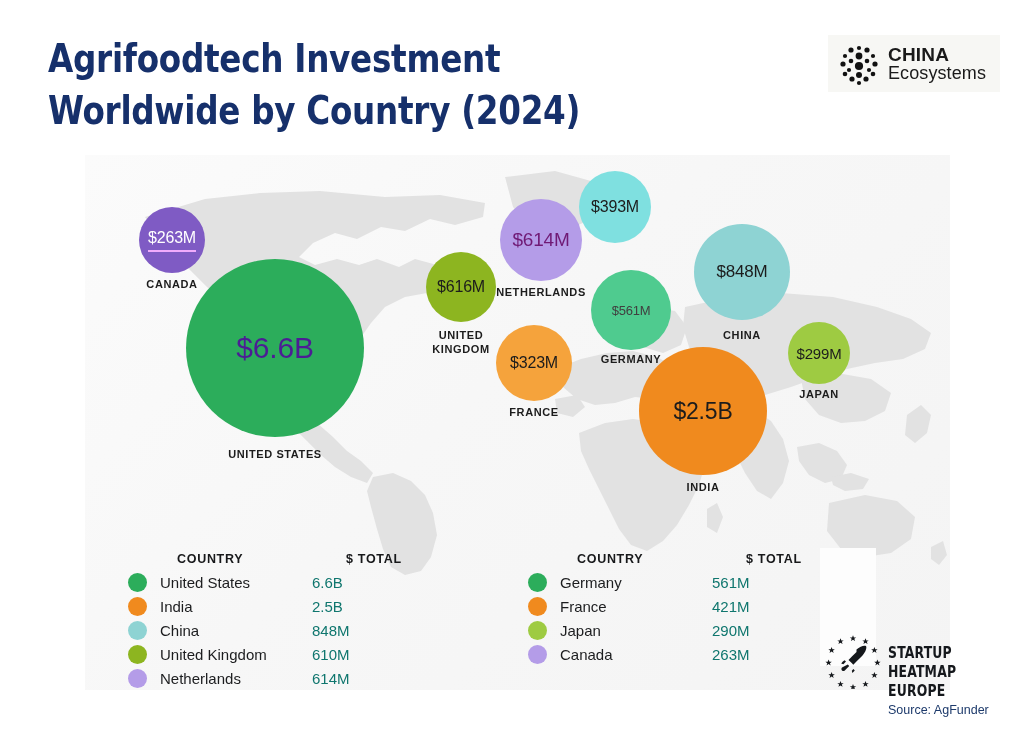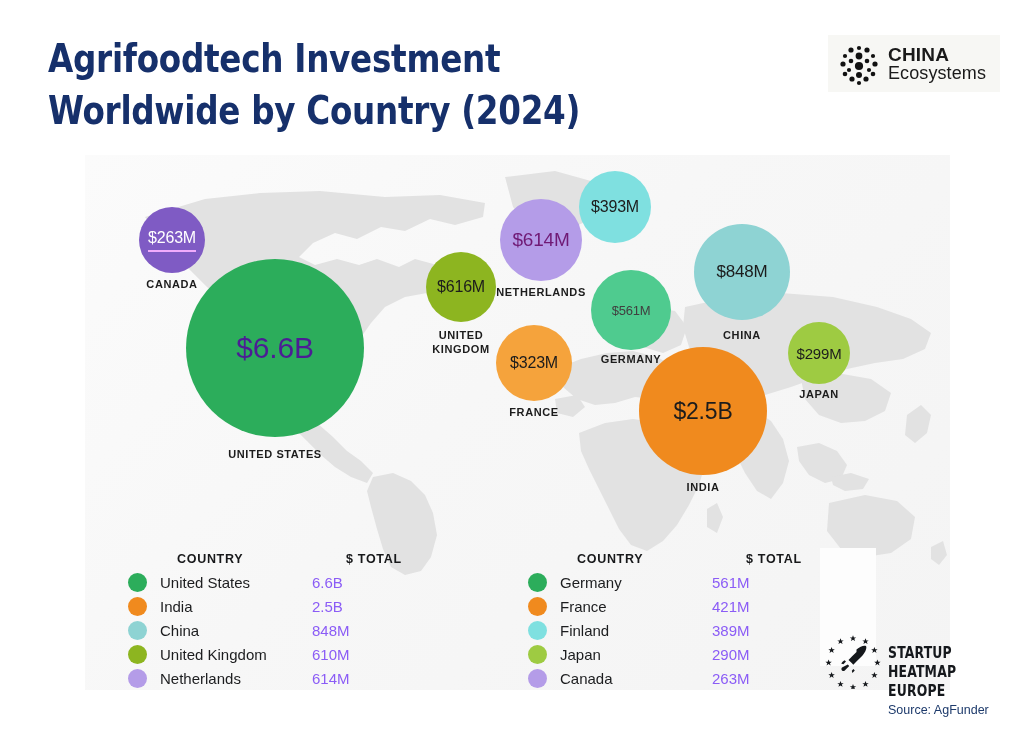--- a/index.html
+++ b/index.html
@@ -127,21 +127,21 @@
     flex: 0 0 auto;
   }
   .legend .cname {
     font-size: 15px;
     color: #1c1d1f;
     margin-left: 13px;
     width: 152px;
   }
   .legend .cval {
     font-size: 15px;
-    color: #8b5cf6;
+    color: #0f766e;
   }
   .legend .h-gap { width: 32px; flex: 0 0 auto; }
   .legend .h-name { width: 152px; }
 
   
   #shm-badge {
     position: absolute;
     left: 820px; top: 548px;
     width: 56px; height: 118px;
     background: #fdfdfd;
@@ -357,25 +357,20 @@
         <span class="swatch" style="background: rgb(44, 173, 91);"></span>
         <span class="cname">Germany</span>
         <span class="cval">561M</span>
       </div>
       <div class="lrow">
         <span class="swatch" style="background: rgb(240, 138, 30);"></span>
         <span class="cname">France</span>
         <span class="cval">421M</span>
       </div>
       <div class="lrow">
-        <span class="swatch" style="background: rgb(127, 224, 224);"></span>
-        <span class="cname">Finland</span>
-        <span class="cval">389M</span>
-      </div>
-      <div class="lrow">
         <span class="swatch" style="background: rgb(158, 203, 66);"></span>
         <span class="cname">Japan</span>
         <span class="cval">290M</span>
       </div>
       <div class="lrow">
         <span class="swatch" style="background: rgb(180, 156, 232);"></span>
         <span class="cname">Canada</span>
         <span class="cval">263M</span>
       </div>
     </div>

